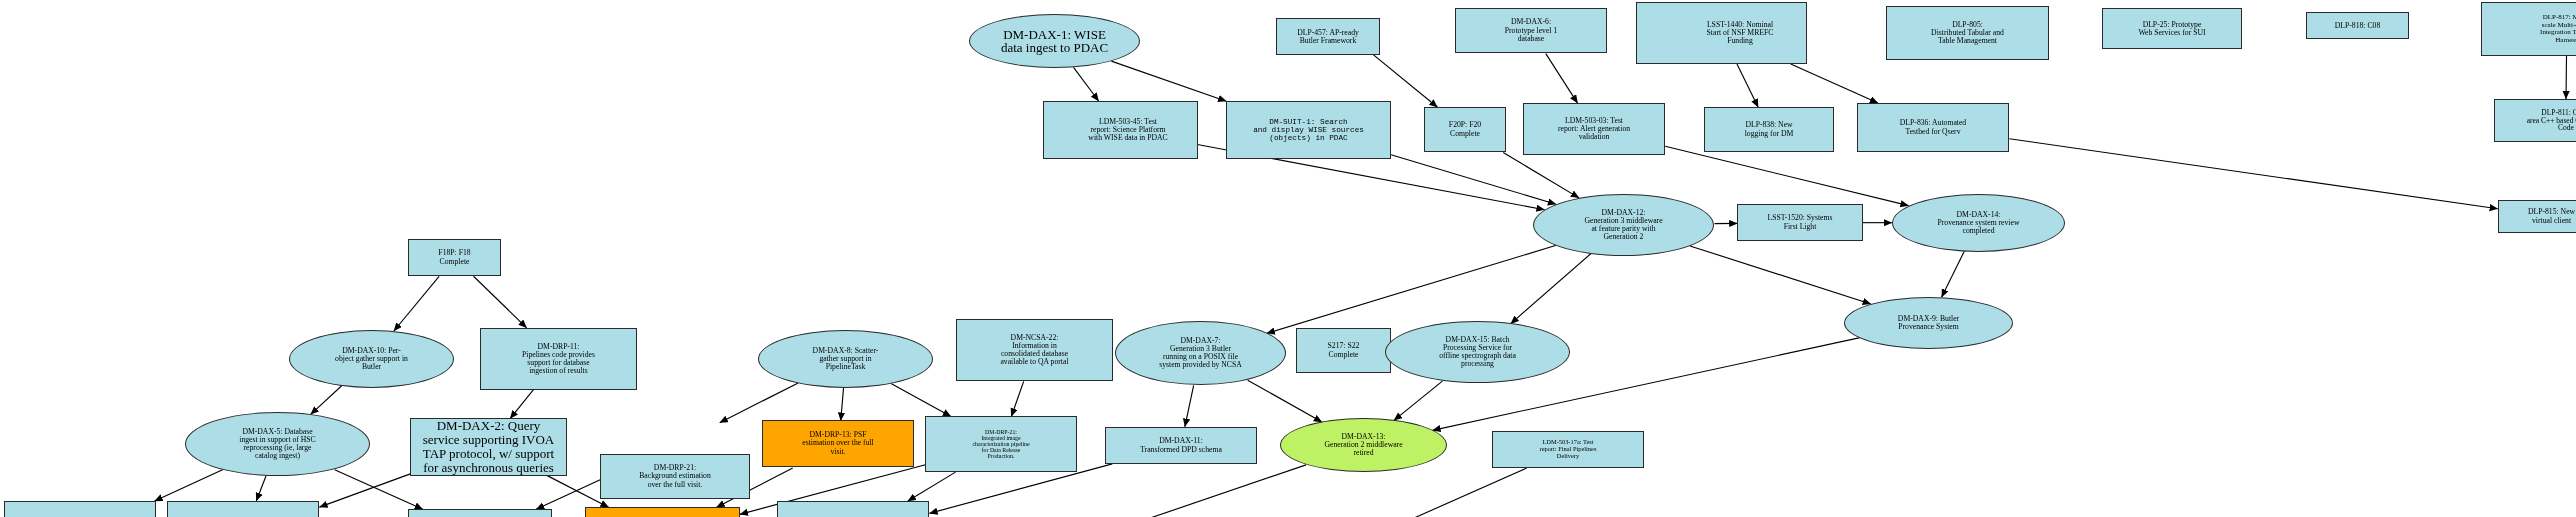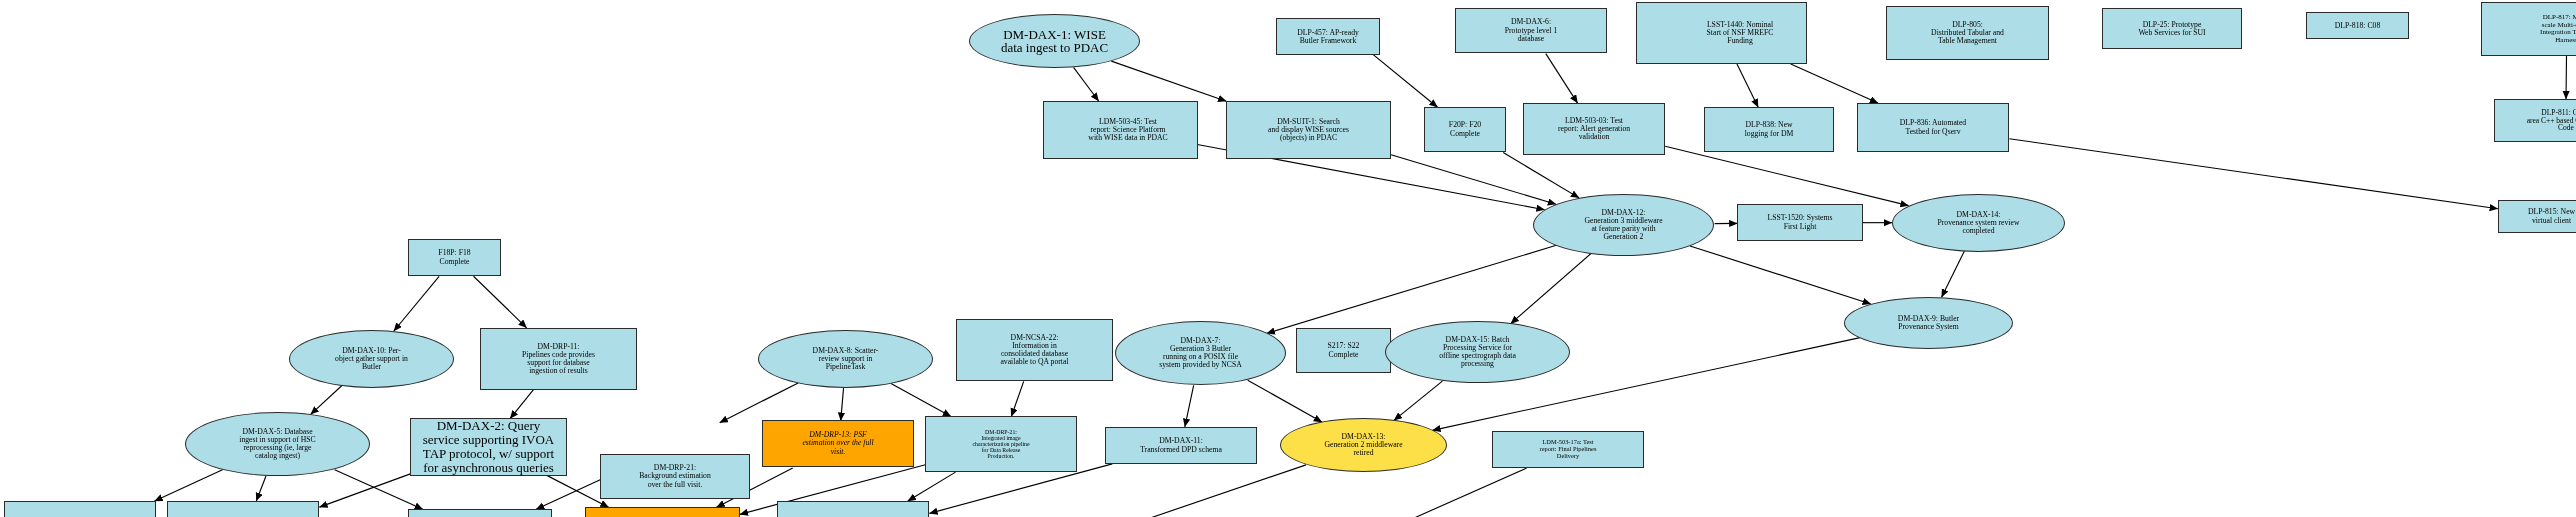--- a/index.html
+++ b/index.html
@@ -3,23 +3,23 @@
 <meta charset="utf-8">
 <style>
   html,body{margin:0;padding:0;background:#ffffff;}
   #stage{position:relative;width:3894px;height:518px;background:#fff;
          font-family:"Liberation Serif","DejaVu Serif",serif;}
   svg{position:absolute;left:0;top:0;width:3894px;height:518px;overflow:visible;}
   .node{position:absolute;box-sizing:border-box;display:flex;align-items:center;
         justify-content:center;text-align:center;color:#000;line-height:1.06;
         font-size:5.7px;padding:0.5px 1px;}
   .box{border:0.6px solid #2b2b2b;background:#addde6;}
-  .box.hl{background:#ffa500;font-style:italic;}
+  .box.hl{background:#ffa500;}
   .ell{border:0.6px solid #2b2b2b;background:#addde6;border-radius:50%;}
-  .ell.hl{background:#fde047;border-radius:50%;}
+  .ell.hl{background:#bef264;border-radius:50%;}
   .lbl{display:block;width:100%;white-space:pre-line;}
 </style>
 </head>
 <body>
 
 <div id="stage">
   <svg id="edges" viewBox="0 0 7558 1005" preserveAspectRatio="none">
     <defs>
       <marker id="ah" markerWidth="9" markerHeight="9" refX="7.2" refY="3.2" orient="auto" markerUnits="strokeWidth">
         <path d="M0,0 L7.5,3.2 L0,6.4 z" fill="#000"></path>
@@ -113,21 +113,21 @@
         <span class="lbl">DLP-817: Multi-
 scale Multi-query
 Integration Testing
 Harness</span>
       </div>
       <div class="node box" style="left: 1043px; top: 101px; width: 155px; height: 58px; font-size: 7.7px; padding-left: 16px;">
         <span class="lbl">LDM-503-45: Test
 report: Science Platform
 with WISE data in PDAC</span>
       </div>
-      <div class="node box" style="left: 1226px; top: 101px; width: 165px; height: 58px; font-size: 7.7px;">
+      <div class="node box" style="left: 1226px; top: 101px; width: 165px; height: 58px; font-size: 7.7px; font-family: Liberation Mono, monospace;">
         <span class="lbl">DM-SUIT-1: Search
 and display WISE sources
 (objects) in PDAC</span>
       </div>
       <div class="node box" style="left: 1424px; top: 107px; width: 82px; height: 45px; font-size: 7.7px;">
         <span class="lbl">F20P: F20
 Complete</span>
       </div>
       <div class="node box" style="left: 1523px; top: 103px; width: 142px; height: 52px; font-size: 7.7px;">
         <span class="lbl">LDM-503-03: Test
@@ -180,21 +180,21 @@
 Butler</span>
       </div>
       <div class="node box" style="left: 480px; top: 328px; width: 157px; height: 62px; font-size: 7.7px;">
         <span class="lbl">DM-DRP-11:
 Pipelines code provides
 support for database
 ingestion of results</span>
       </div>
       <div class="node ell" style="left: 758px; top: 330px; width: 175px; height: 58px; font-size: 7.7px;">
         <span class="lbl">DM-DAX-8: Scatter-
-review support in
+gather support in
 PipelineTask</span>
       </div>
       <div class="node box" style="left: 956px; top: 319px; width: 157px; height: 62px; font-size: 7.7px;">
         <span class="lbl">DM-NCSA-22:
 Information in
 consolidated database
 available to QA portal</span>
       </div>
       <div class="node ell" style="left: 1115px; top: 321px; width: 171px; height: 64px; font-size: 7.7px;">
         <span class="lbl">DM-DAX-7:

